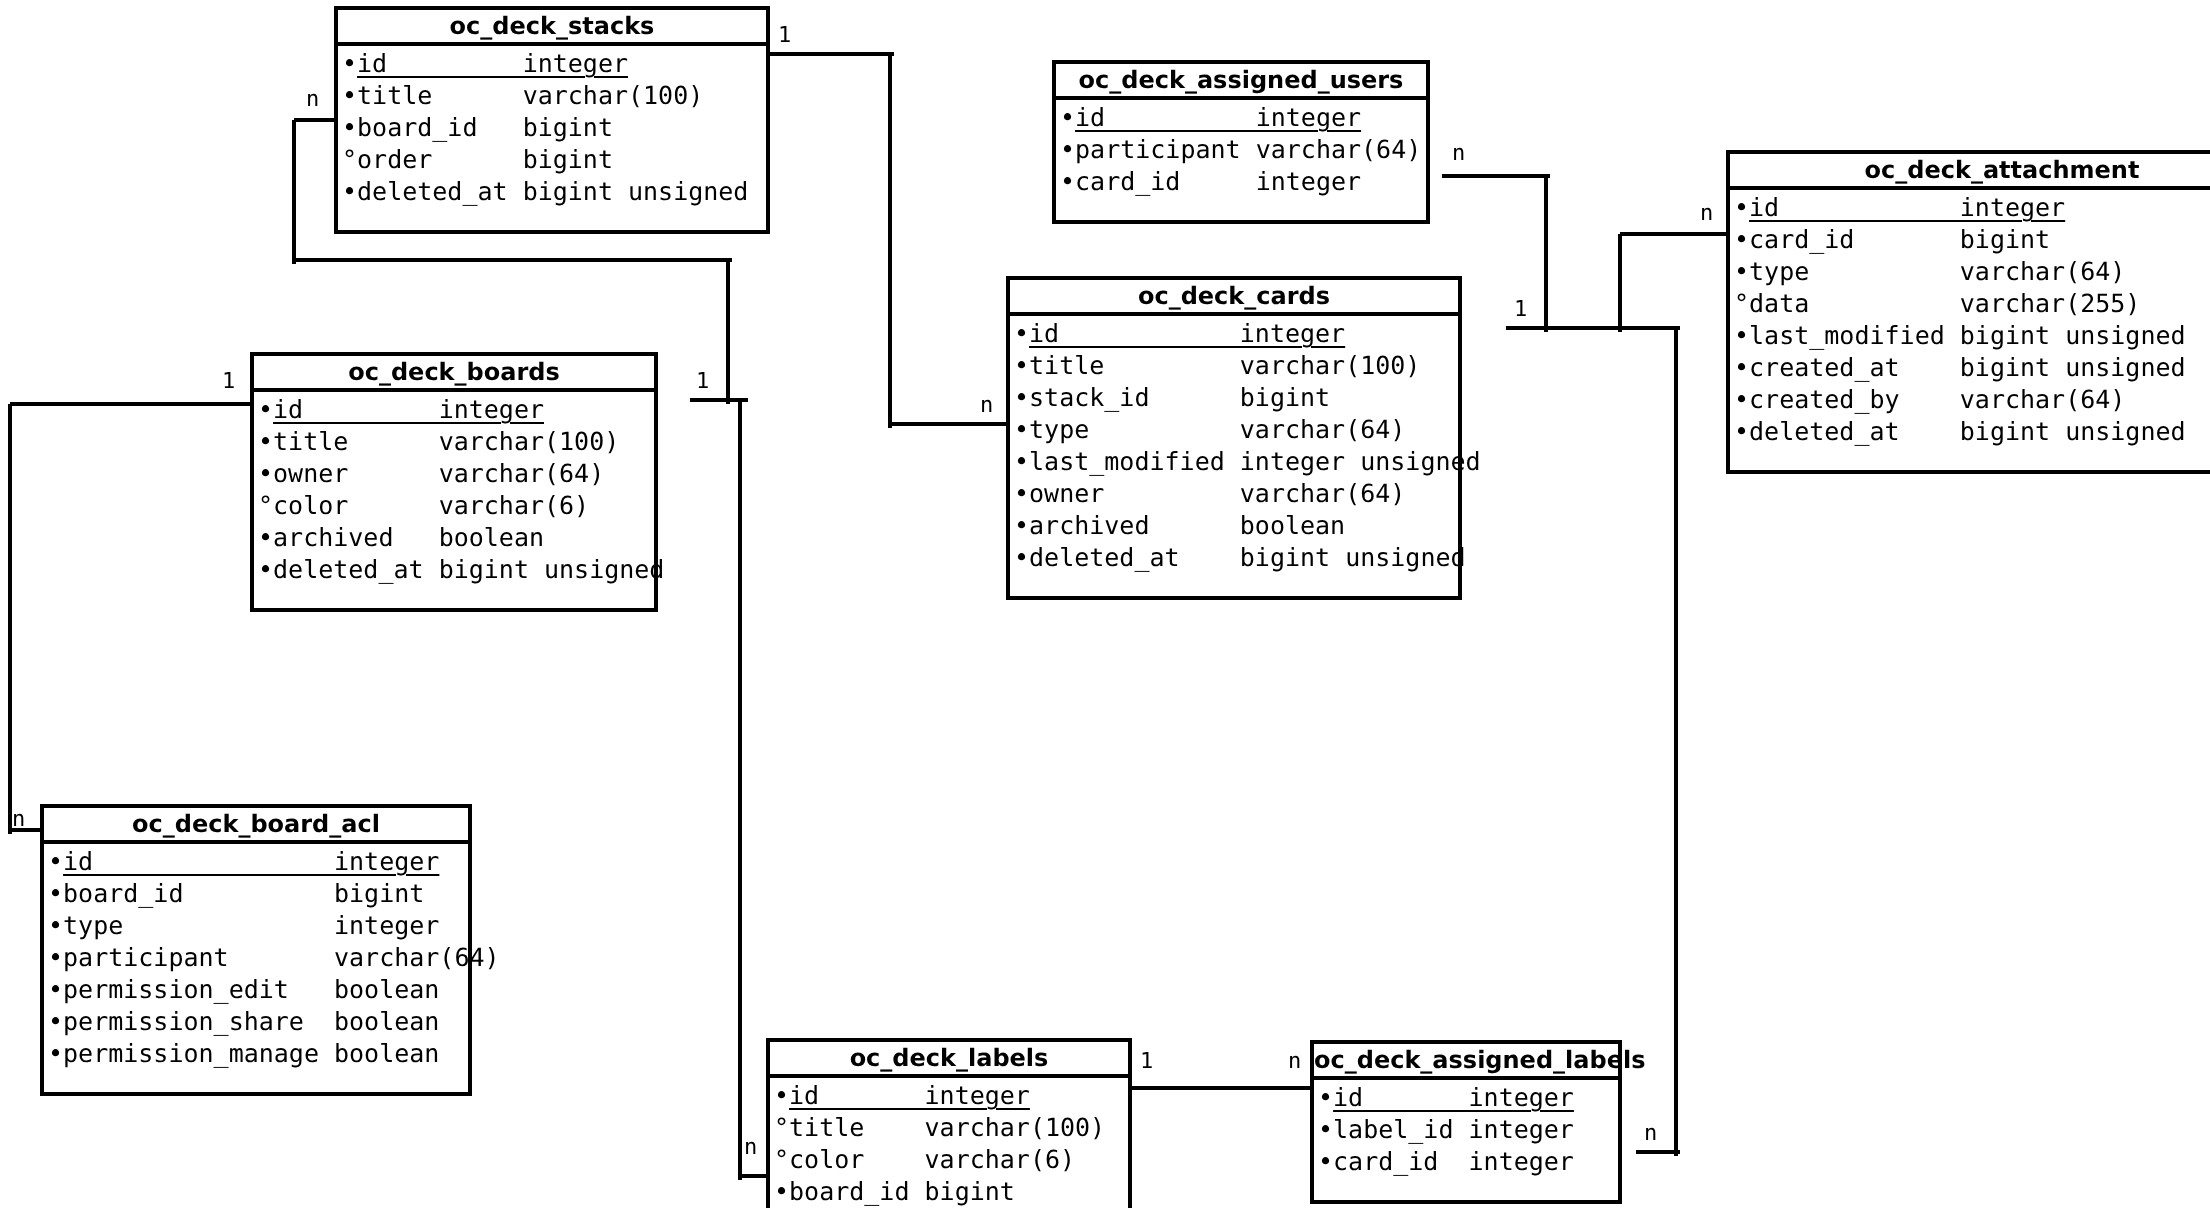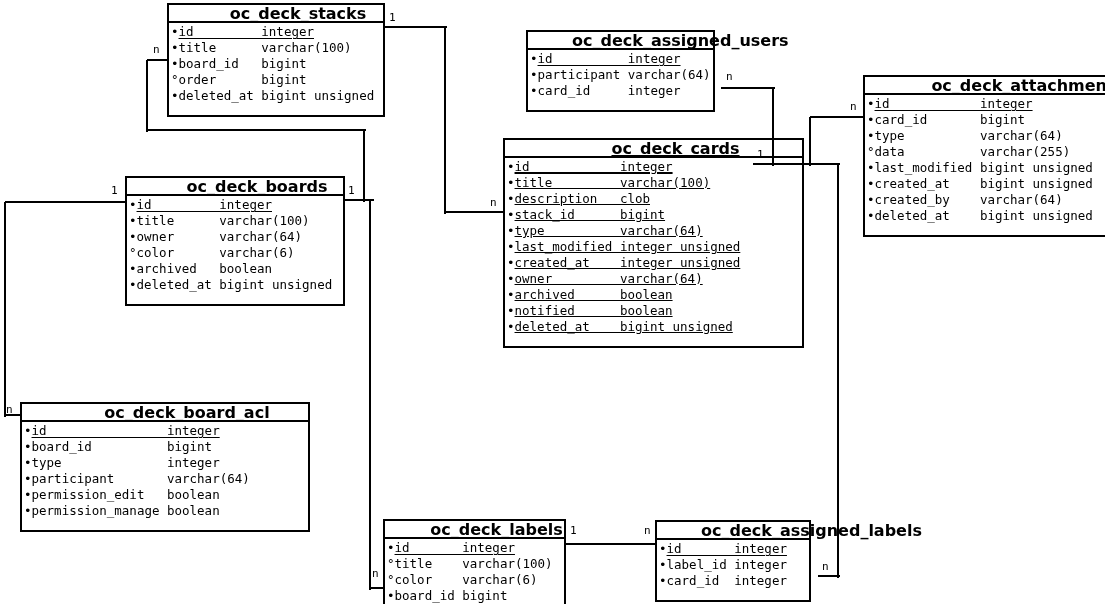--- a/index.html
+++ b/index.html
@@ -7,22 +7,22 @@
     position:relative;width:1105px;height:604px;background:#ffffff;
     font-family:"DejaVu Sans Mono",monospace;overflow:hidden;
   }
   .entity{
     position:absolute;background:#ffffff;border:2px solid #000;
     box-sizing:border-box;
   }
   .entity-title{
     height:18px;line-height:17px;border-bottom:2px solid #000;
     text-align:center;font-family:"DejaVu Sans",sans-serif;
-    font-weight:bold;font-size:16px;box-sizing:border-box;
-    letter-spacing:0px;color:#000;padding-left:44px;
+    font-weight:bold;font-size:12px;box-sizing:border-box;
+    letter-spacing:0px;color:#000;
   }
   .fields{padding:1px 2px 11px 2px;}
   .frow{height:16px;line-height:16px;font-size:12.5px;white-space:pre;color:#000;}
   .blt{display:inline-block;}
   .ftxt{white-space:pre;}
   .ftxt.pk{text-decoration:underline;text-underline-offset:2px;text-decoration-thickness:1px;}
   .seg{position:absolute;background:#000;}
   .card-label{
     position:absolute;font-size:11px;line-height:11px;color:#000;
     font-family:"DejaVu Sans Mono",monospace;
@@ -56,55 +56,53 @@
         <div class="frow"><span class="blt">•</span><span class="ftxt pk">id            integer</span></div>
         <div class="frow"><span class="blt">•</span><span class="ftxt">card_id       bigint</span></div>
         <div class="frow"><span class="blt">•</span><span class="ftxt">type          varchar(64)</span></div>
         <div class="frow"><span class="blt">°</span><span class="ftxt">data          varchar(255)</span></div>
         <div class="frow"><span class="blt">•</span><span class="ftxt">last_modified bigint unsigned</span></div>
         <div class="frow"><span class="blt">•</span><span class="ftxt">created_at    bigint unsigned</span></div>
         <div class="frow"><span class="blt">•</span><span class="ftxt">created_by    varchar(64)</span></div>
         <div class="frow"><span class="blt">•</span><span class="ftxt">deleted_at    bigint unsigned</span></div>
       </div>
     </div>
-    <div class="entity" style="left: 125px; top: 176px; width: 220px;">
+    <div class="entity" style="left: 125px; top: 176px; width: 204px;">
       <div class="entity-title">oc_deck_boards</div>
       <div class="fields">
         <div class="frow"><span class="blt">•</span><span class="ftxt pk">id         integer</span></div>
         <div class="frow"><span class="blt">•</span><span class="ftxt">title      varchar(100)</span></div>
         <div class="frow"><span class="blt">•</span><span class="ftxt">owner      varchar(64)</span></div>
         <div class="frow"><span class="blt">°</span><span class="ftxt">color      varchar(6)</span></div>
         <div class="frow"><span class="blt">•</span><span class="ftxt">archived   boolean</span></div>
         <div class="frow"><span class="blt">•</span><span class="ftxt">deleted_at bigint unsigned</span></div>
       </div>
     </div>
-    <div class="entity" style="left: 503px; top: 138px; width: 301px; text-decoration: underline;">
+    <div class="entity" style="left: 503px; top: 138px; width: 228px;">
       <div class="entity-title">oc_deck_cards</div>
       <div class="fields">
         <div class="frow"><span class="blt">•</span><span class="ftxt pk">id            integer</span></div>
         <div class="frow"><span class="blt">•</span><span class="ftxt">title         varchar(100)</span></div>
-        <div class="frow"><span class="blt">•</span><span class="ftxt">description   clob</span></div>
         <div class="frow"><span class="blt">•</span><span class="ftxt">stack_id      bigint</span></div>
         <div class="frow"><span class="blt">•</span><span class="ftxt">type          varchar(64)</span></div>
         <div class="frow"><span class="blt">•</span><span class="ftxt">last_modified integer unsigned</span></div>
-        <div class="frow"><span class="blt">•</span><span class="ftxt">created_at    integer unsigned</span></div>
         <div class="frow"><span class="blt">•</span><span class="ftxt">owner         varchar(64)</span></div>
         <div class="frow"><span class="blt">•</span><span class="ftxt">archived      boolean</span></div>
-        <div class="frow"><span class="blt">•</span><span class="ftxt">notified      boolean</span></div>
         <div class="frow"><span class="blt">•</span><span class="ftxt">deleted_at    bigint unsigned</span></div>
       </div>
     </div>
-    <div class="entity" style="left: 20px; top: 402px; width: 290px;">
+    <div class="entity" style="left: 20px; top: 402px; width: 216px;">
       <div class="entity-title">oc_deck_board_acl</div>
       <div class="fields">
         <div class="frow"><span class="blt">•</span><span class="ftxt pk">id                integer</span></div>
         <div class="frow"><span class="blt">•</span><span class="ftxt">board_id          bigint</span></div>
         <div class="frow"><span class="blt">•</span><span class="ftxt">type              integer</span></div>
         <div class="frow"><span class="blt">•</span><span class="ftxt">participant       varchar(64)</span></div>
         <div class="frow"><span class="blt">•</span><span class="ftxt">permission_edit   boolean</span></div>
+        <div class="frow"><span class="blt">•</span><span class="ftxt">permission_share  boolean</span></div>
         <div class="frow"><span class="blt">•</span><span class="ftxt">permission_manage boolean</span></div>
       </div>
     </div>
     <div class="entity" style="left: 383px; top: 519px; width: 183px;">
       <div class="entity-title">oc_deck_labels</div>
       <div class="fields">
         <div class="frow"><span class="blt">•</span><span class="ftxt pk">id       integer</span></div>
         <div class="frow"><span class="blt">°</span><span class="ftxt">title    varchar(100)</span></div>
         <div class="frow"><span class="blt">°</span><span class="ftxt">color    varchar(6)</span></div>
         <div class="frow"><span class="blt">•</span><span class="ftxt">board_id bigint</span></div>

